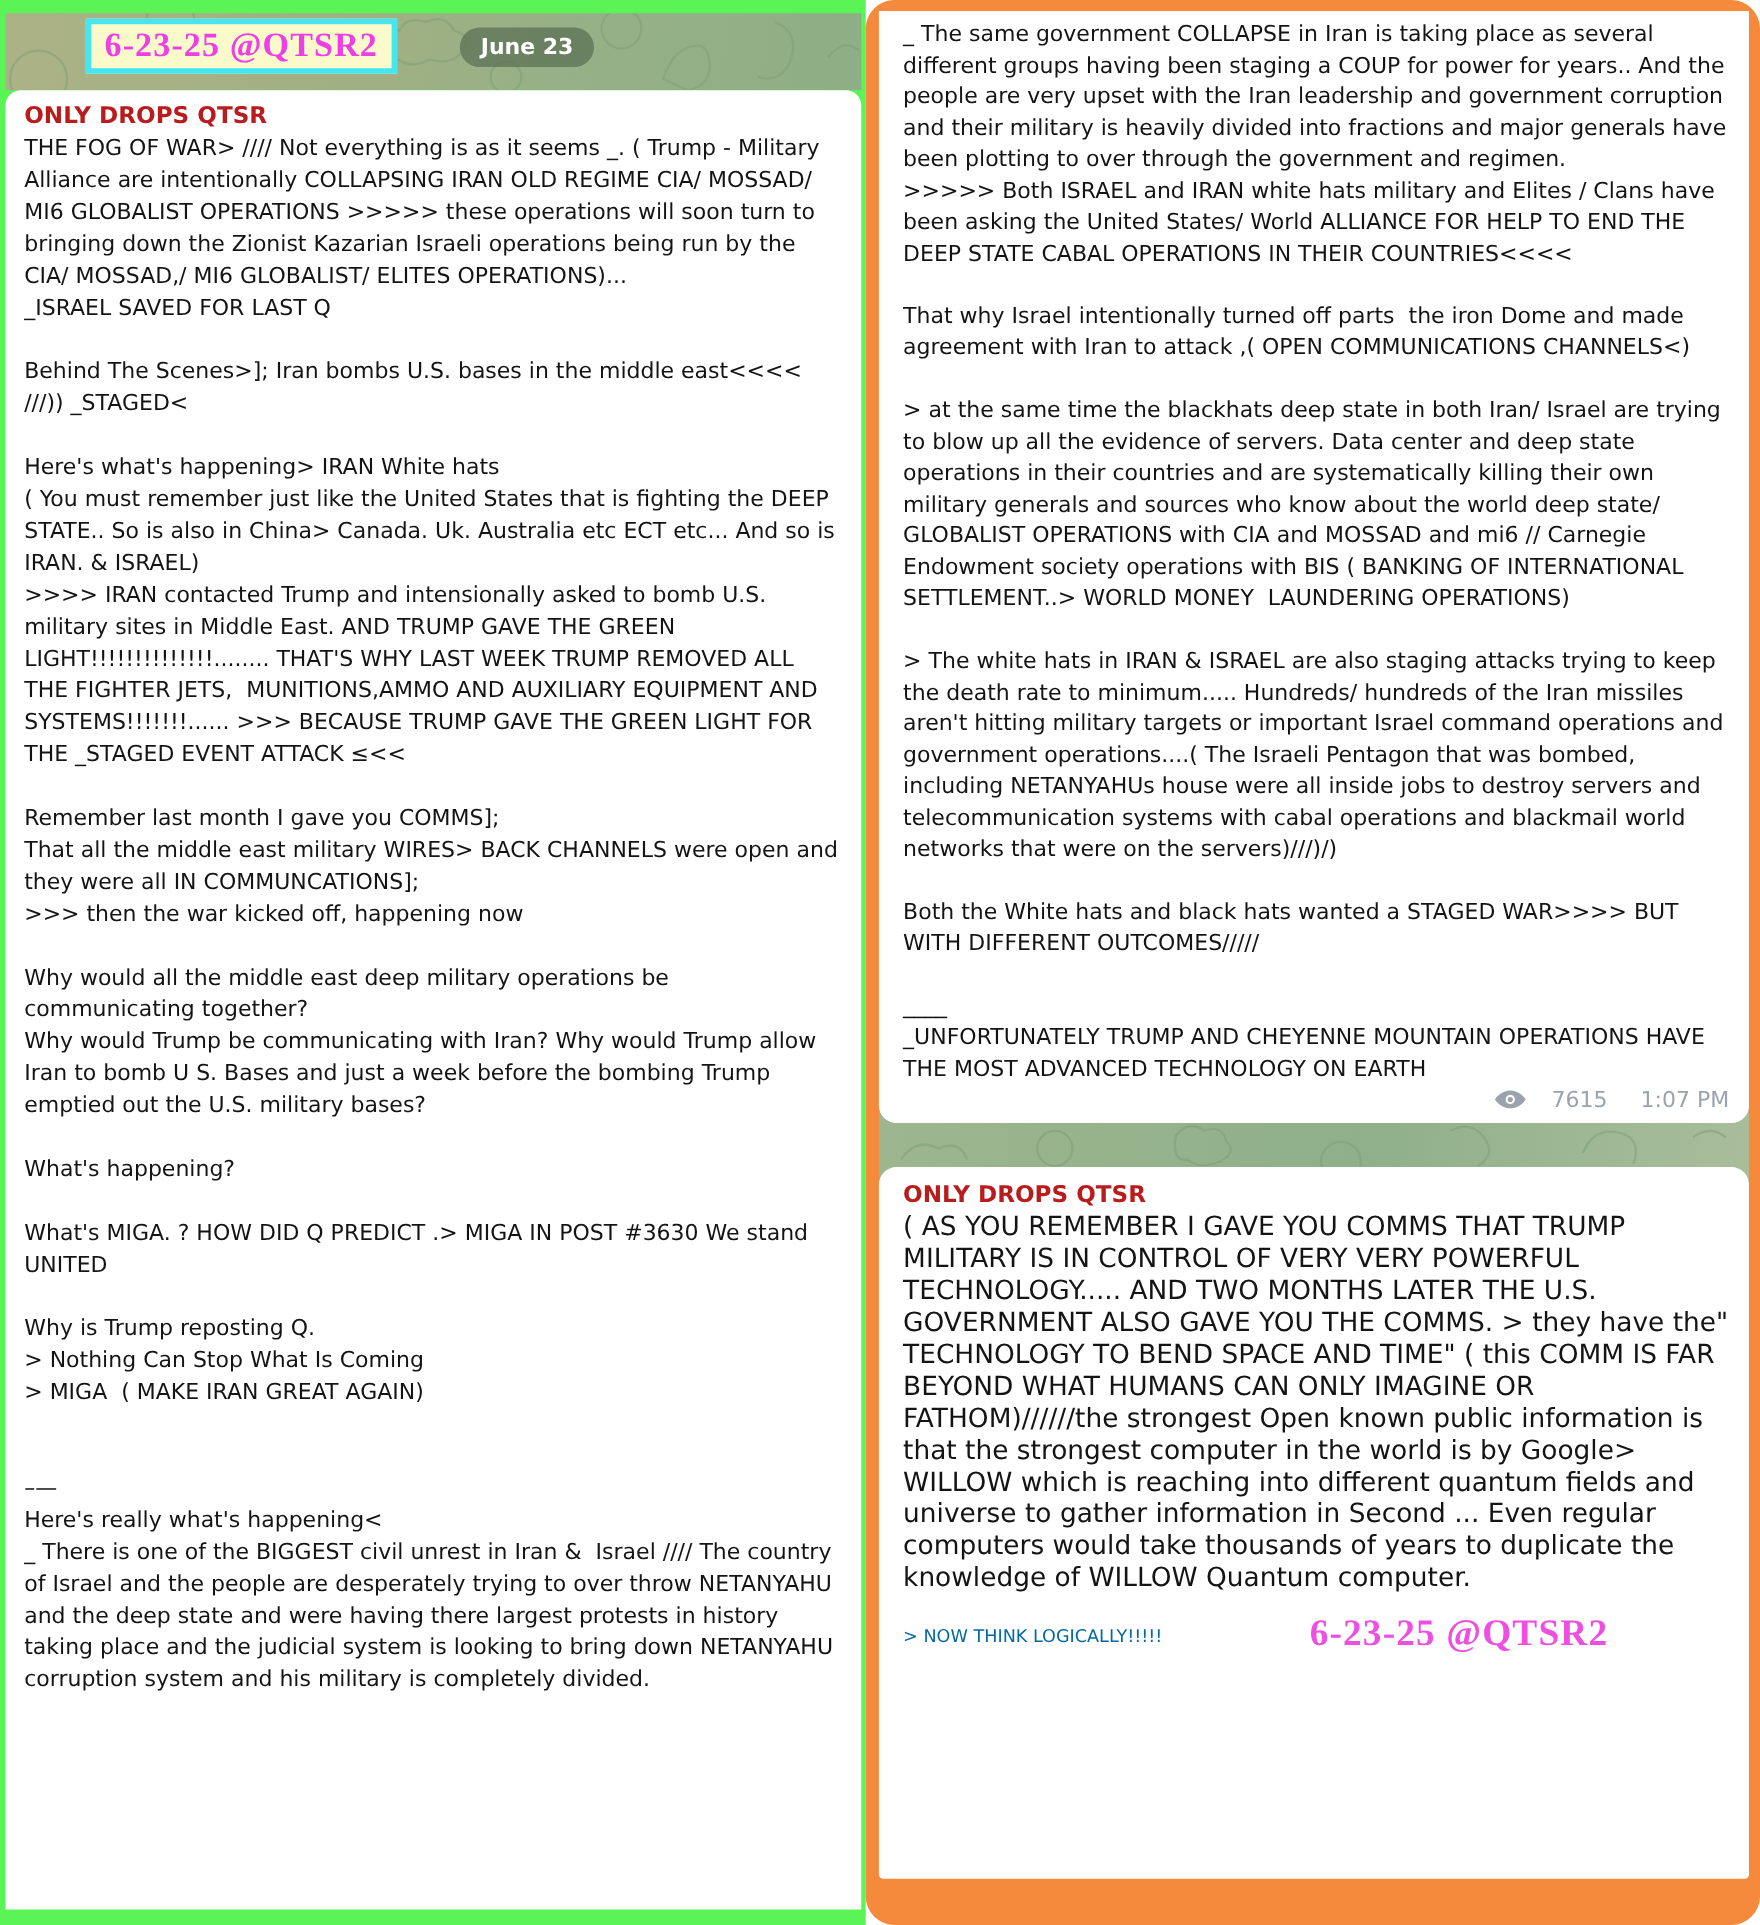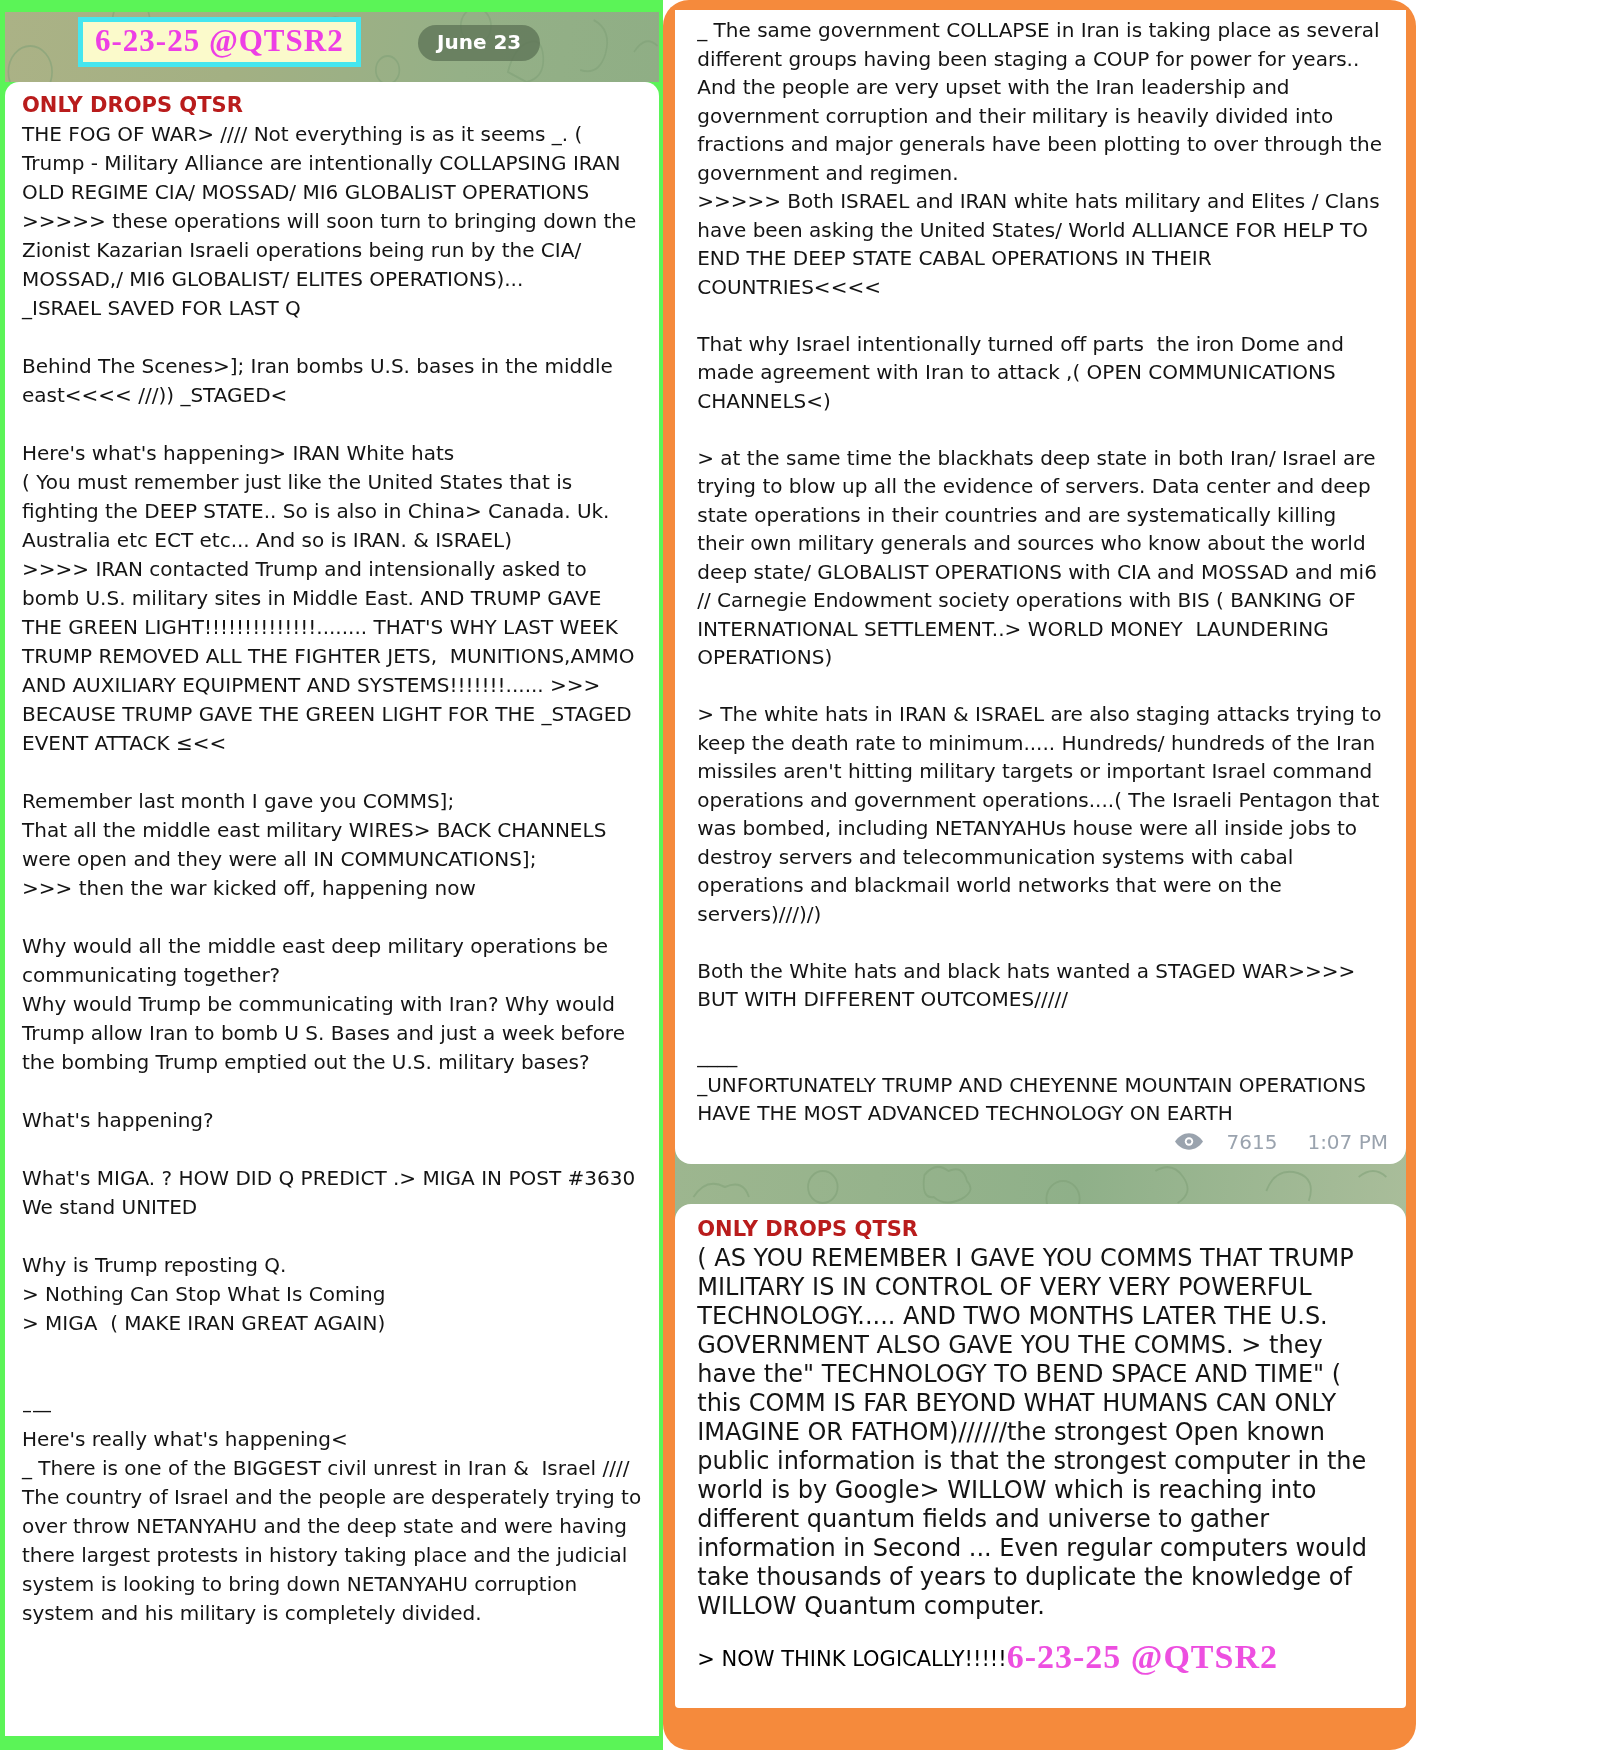--- a/index.html
+++ b/index.html
@@ -1,21 +1,21 @@
 <!DOCTYPE html>
 <html><head>
 <meta charset="utf-8">
 <style>
   html,body{margin:0;padding:0;}
   body{
     width:1600px;height:1750px;overflow:hidden;
     font-family:"DejaVu Sans","Liberation Sans",sans-serif;
     background:#ffffff;
   }
-  .collage{display:flex;width:1416px;height:1750px;}
+  .collage{display:flex;width:1600px;height:1750px;}
 
   
   .panel-left{
     width:787px;height:1750px;box-sizing:border-box;
     background:#5BF457;
     padding:12px 4px 14px 5px;
     display:flex;flex-direction:column;
   }
   .left-header{
     position:relative;height:70px;flex:0 0 70px;
@@ -81,21 +81,21 @@
     padding:10px 18px 12px 22px;
     position:relative;z-index:1;
     flex:1 1 auto;overflow:hidden;
     display:flex;flex-direction:column;
   }
   .bubble2 .msg-text{font-size:24px;line-height:29px;}
   .last-line{
     display:flex;align-items:flex-end;margin-top:0;
   }
   .last-line .lead{
-    font-size:21px;line-height:29px;color:#000000;white-space:pre;margin-top:24px;
+    font-size:16px;line-height:29px;color:#0369a1;white-space:pre;margin-top:24px;
   }
   .watermark-bottom{
     margin-left:auto;margin-right:110px;
     font-family:"Liberation Serif","DejaVu Serif",serif;
     font-weight:bold;font-size:34px;color:#ED4FE0;
     letter-spacing:1px;white-space:nowrap;line-height:34px;
   }
   .eye-icon{flex:0 0 auto;display:inline-block;}
 </style>
 </head>

